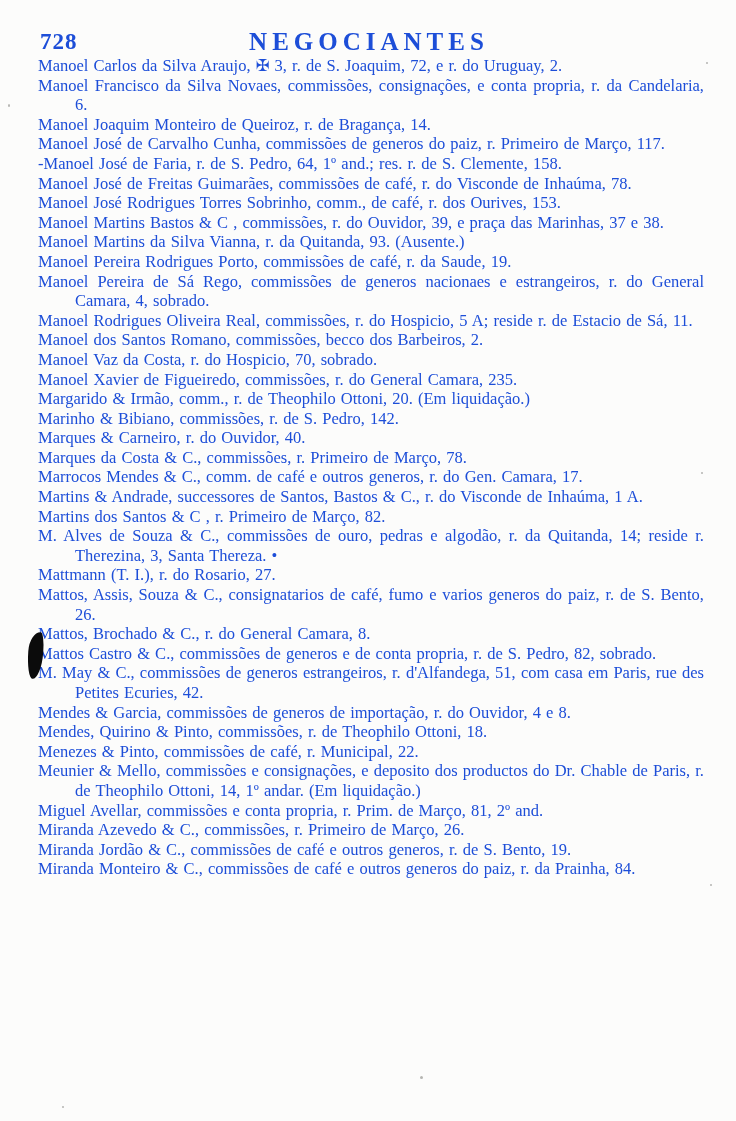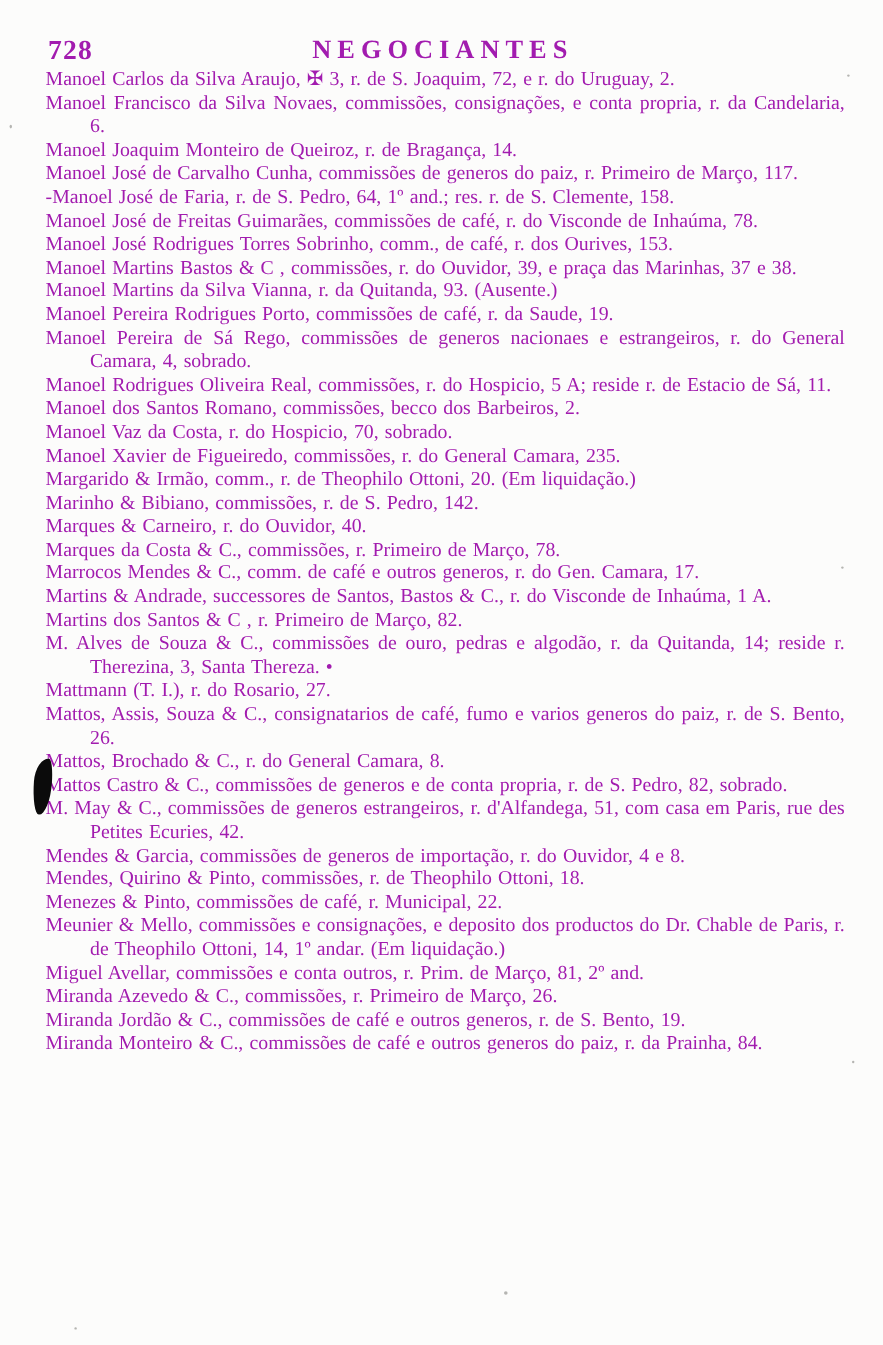--- a/index.html
+++ b/index.html
@@ -3,40 +3,40 @@
 <meta charset="utf-8">
 <style>
   html, body { margin: 0; padding: 0; background: #ffffff; }
   .page {
     position: relative;
     width: 736px;
     height: 1121px;
     background: #fcfcfb;
     overflow: hidden;
     font-family: "Liberation Serif", "DejaVu Serif", serif;
-    color: #a21caf;
+    color: #1d4ed8;
   }
   .header-row {
     position: absolute;
     top: 28px;
     left: 38px;
     right: 36px;
     height: 28px;
   }
   .page-number {
     position: absolute;
     left: 2px;
     top: 1px;
     font-size: 23px;
     font-weight: bold;
     letter-spacing: 1px;
   }
   .page-title {
     text-align: center;
-    font-size: 22px;
+    font-size: 25px;
     font-weight: bold;
     letter-spacing: 5px;
   }
   .content {
     position: absolute;
     top: 56px;
     left: 38px;
     width: 666px;
   }
   .entry {
@@ -102,21 +102,21 @@
       <p class="entry">M. Alves de Souza &amp; C., commissões de ouro, pedras e algodão, r. da Quitanda, 14; reside r. Therezina, 3, Santa Thereza. •</p>
       <p class="entry">Mattmann (T. I.), r. do Rosario, 27.</p>
       <p class="entry">Mattos, Assis, Souza &amp; C., consignatarios de café, fumo e varios generos do paiz, r. de S. Bento, 26.</p>
       <p class="entry">Mattos, Brochado &amp; C., r. do General Camara, 8.</p>
       <p class="entry">Mattos Castro &amp; C., commissões de generos e de conta propria, r. de S. Pedro, 82, sobrado.</p>
       <p class="entry">M. May &amp; C., commissões de generos estrangeiros, r. d'Alfandega, 51, com casa em Paris, rue des Petites Ecuries, 42.</p>
       <p class="entry">Mendes &amp; Garcia, commissões de generos de importação, r. do Ouvidor, 4 e 8.</p>
       <p class="entry">Mendes, Quirino &amp; Pinto, commissões, r. de Theophilo Ottoni, 18.</p>
       <p class="entry">Menezes &amp; Pinto, commissões de café, r. Municipal, 22.</p>
       <p class="entry">Meunier &amp; Mello, commissões e consignações, e deposito dos productos do Dr. Chable de Paris, r. de Theophilo Ottoni, 14, 1º andar. (Em liquidação.)</p>
-      <p class="entry">Miguel Avellar, commissões e conta outros, r. Prim. de Março, 81, 2º and.</p>
+      <p class="entry">Miguel Avellar, commissões e conta propria, r. Prim. de Março, 81, 2º and.</p>
       <p class="entry">Miranda Azevedo &amp; C., commissões, r. Primeiro de Março, 26.</p>
       <p class="entry">Miranda Jordão &amp; C., commissões de café e outros generos, r. de S. Bento, 19.</p>
       <p class="entry">Miranda Monteiro &amp; C., commissões de café e outros generos do paiz, r. da Prainha, 84.</p>
     </div>
 
   <div class="ink-blot"></div>
 
   <div class="speck" style="left:600px; top:142px; width:3px; height:3px;"></div>
   <div class="speck" style="left:706px; top:62px; width:2px; height:2px;"></div>
   <div class="speck" style="left:8px; top:104px; width:2px; height:3px;"></div>

